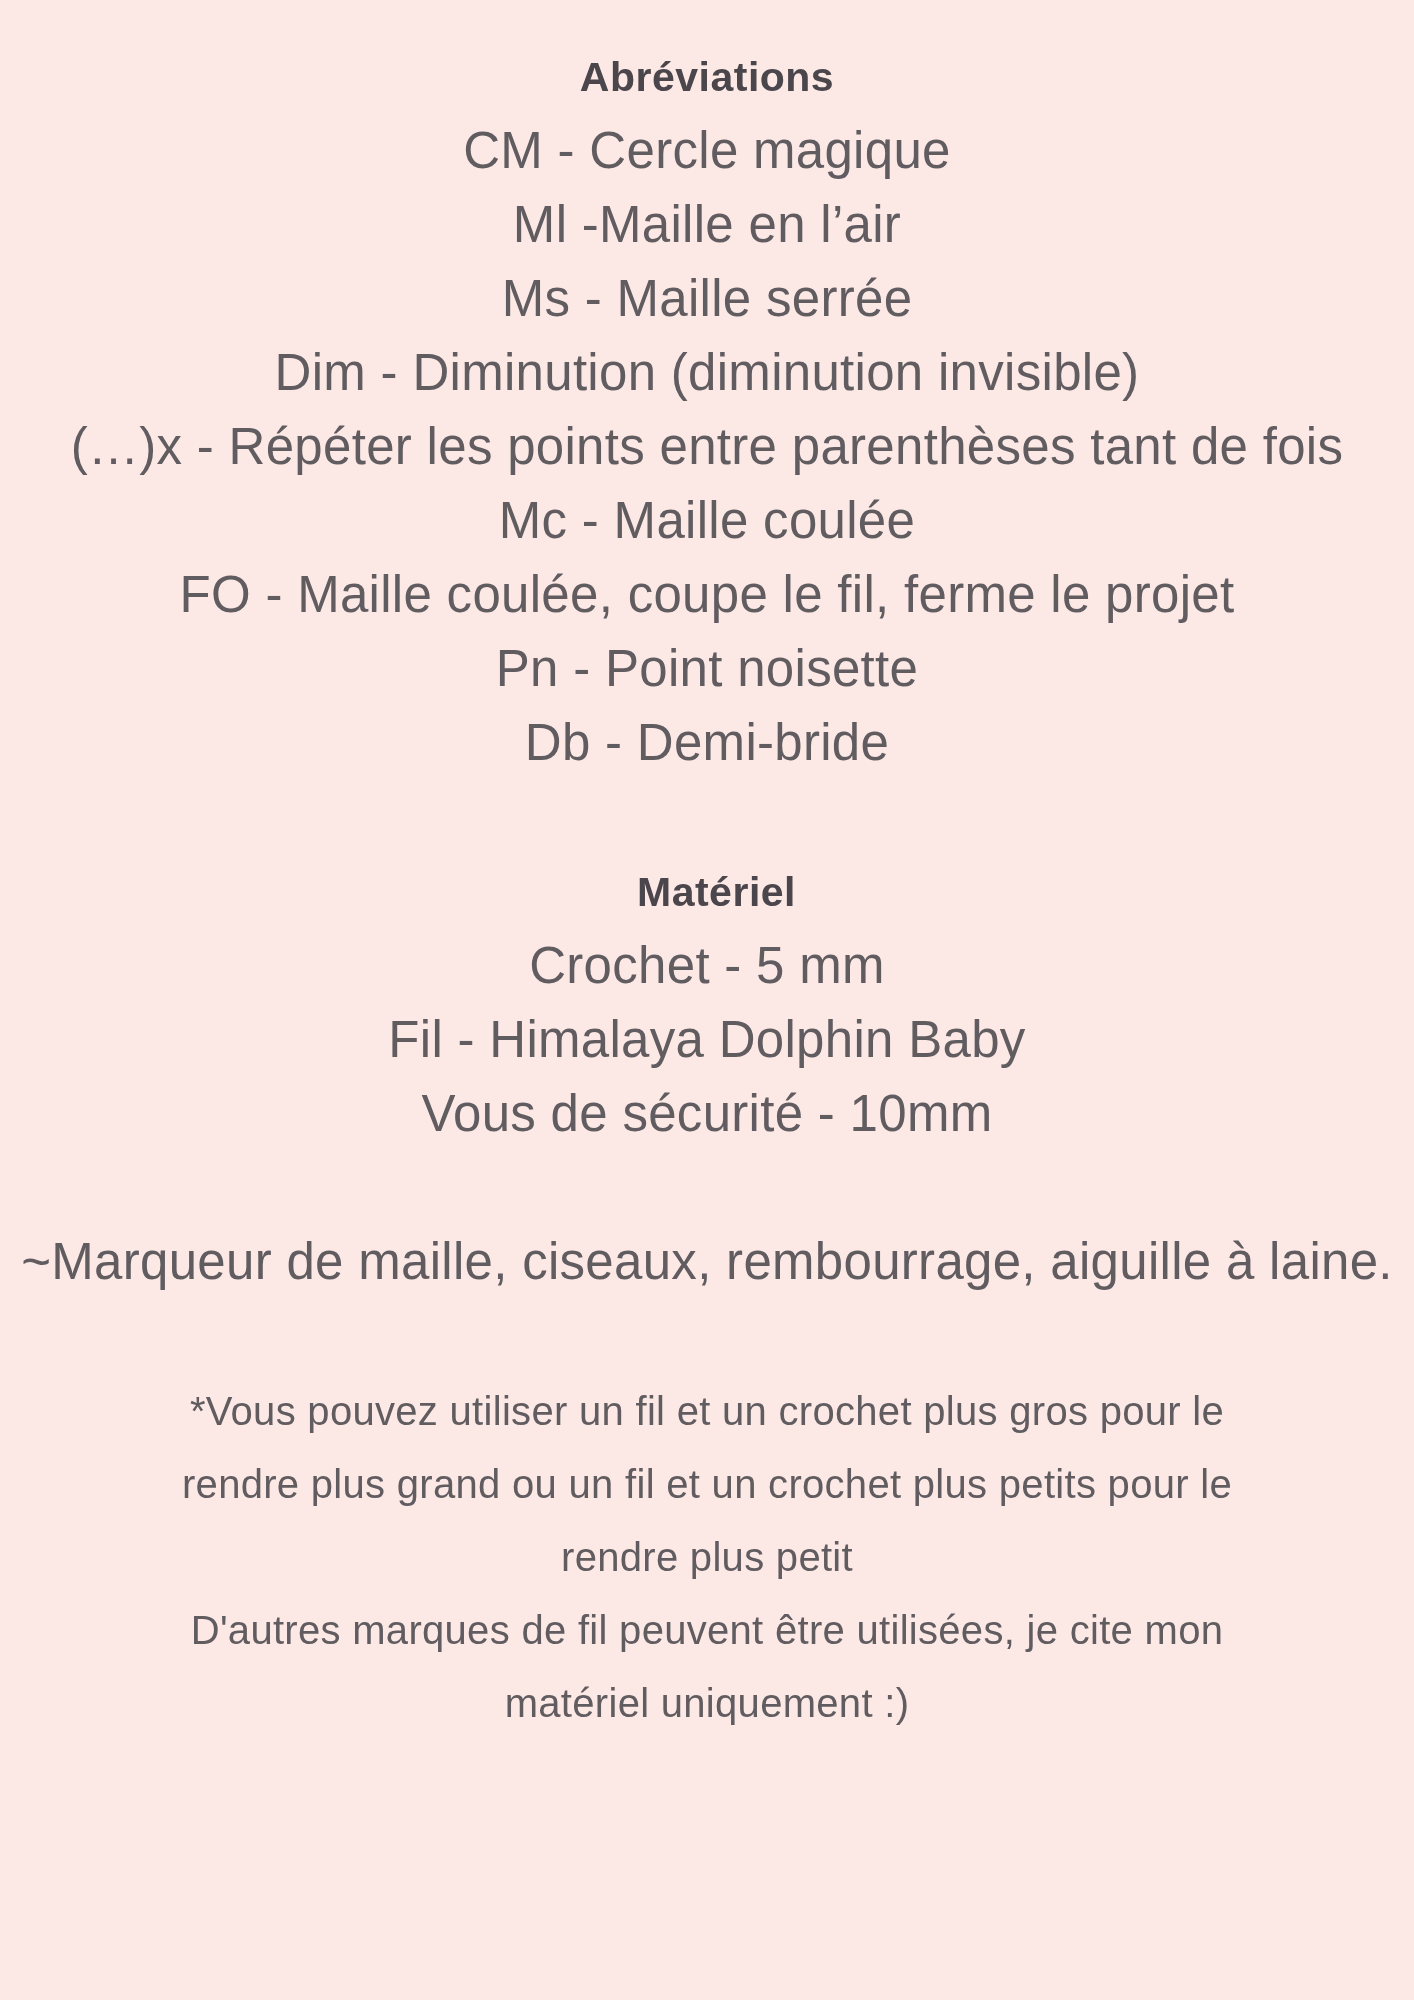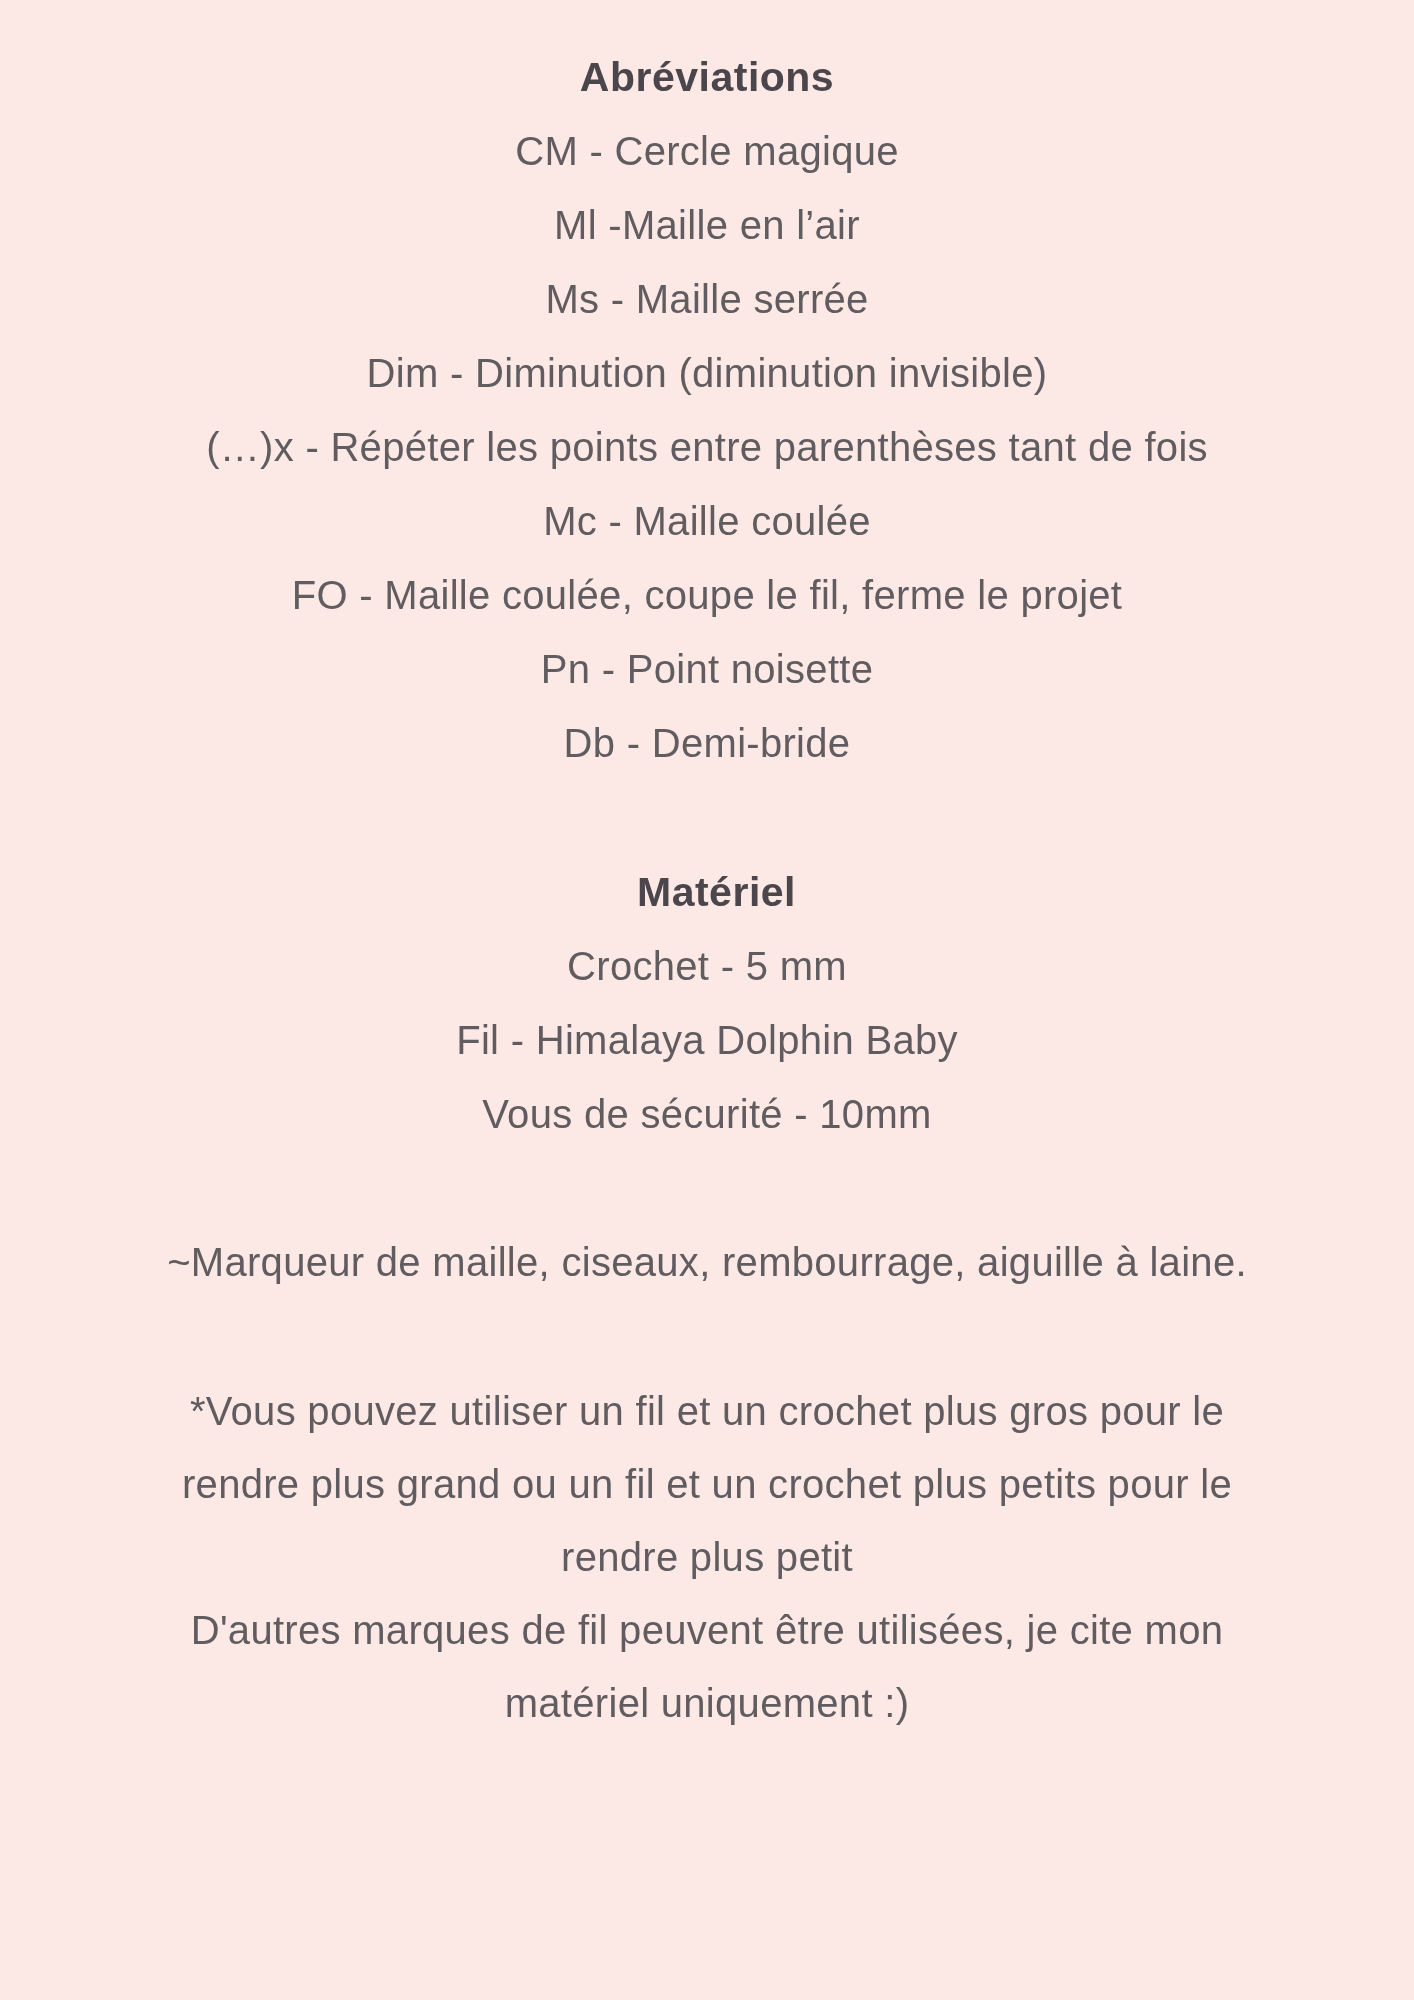--- a/index.html
+++ b/index.html
@@ -16,21 +16,21 @@
     background: var(--bg);
     font-family: Liberation Sans, sans-serif;
     color: var(--text);
     overflow: hidden;
   }
   .content {
     padding-top: 40px;
     text-align: center;
   }
   .line {
-    font-size: 40px;
+    font-size: 51px;
     line-height: 74px;
     letter-spacing: 0.3px;
     white-space: nowrap;
   }
   .section-title {
     font-size: 41px;
     font-weight: 700;
     color: var(--heading);
     line-height: 74px;
     letter-spacing: 0.5px;

